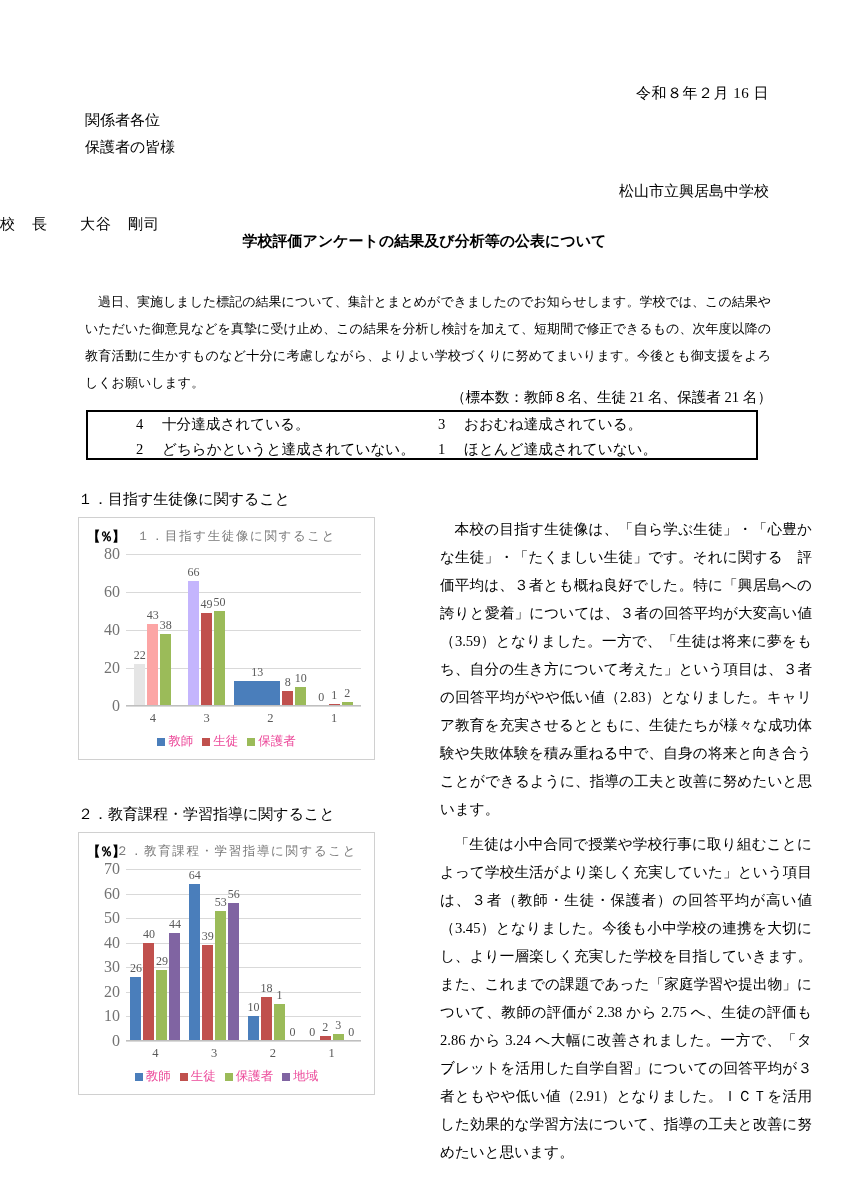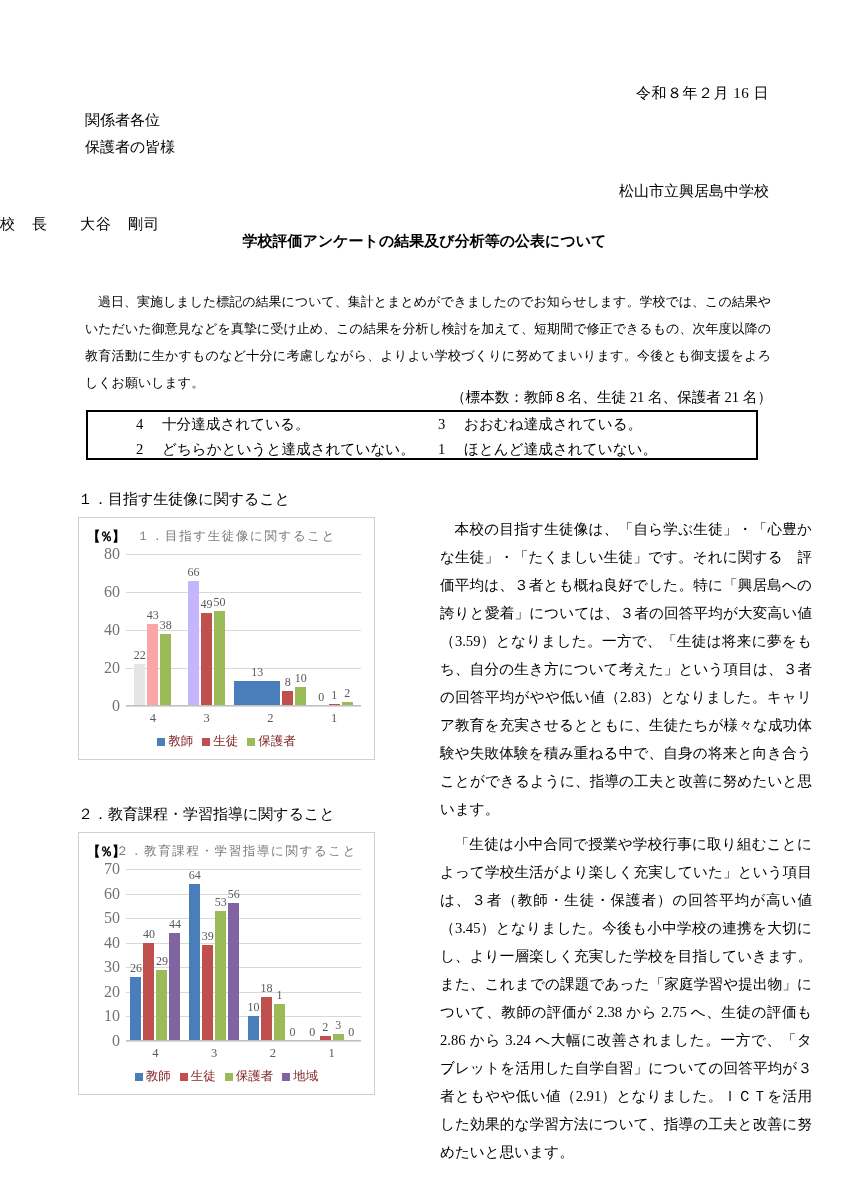--- a/index.html
+++ b/index.html
@@ -60,21 +60,21 @@
   .groups{position:absolute;left:0;right:0;bottom:0;top:0;display:flex;}
   .group{flex:1;display:flex;align-items:flex-end;justify-content:center;position:relative;height:100%;}
   .bar-wrap{position:relative;height:100%;display:flex;align-items:flex-end;}
   .bar{width:11px;margin:0 1px;position:relative;}
   .bar .vlabel{position:absolute;left:50%;transform:translateX(-50%);
                bottom:100%;margin-bottom:1px;font-size:12px;color:#595959;white-space:nowrap;}
   .xtick{position:absolute;top:calc(100% + 5px);left:50%;transform:translateX(-50%);
          font-size:12.5px;color:#595959;}
 
   .legend{position:absolute;left:0;width:100%;display:flex;justify-content:center;
-          gap:9px;font-size:12.5px;color:#7f1d1d;}
+          gap:9px;font-size:12.5px;color:#ec4899;}
   #chart1-legend{top:215px;}
   #chart2-legend{top:235px;}
   .leg-item{display:flex;align-items:center;gap:3px;}
   .swatch{width:8px;height:8px;display:inline-block;}
 
   
   .rtext{position:absolute;left:398px;width:372px;font-size:14.6px;line-height:28px;text-align:justify;margin-left:42px;}
   #rtext1{top:515px;}
   #rtext2{top:830px;}
   .rtext p{margin:0;text-indent:1em;}

